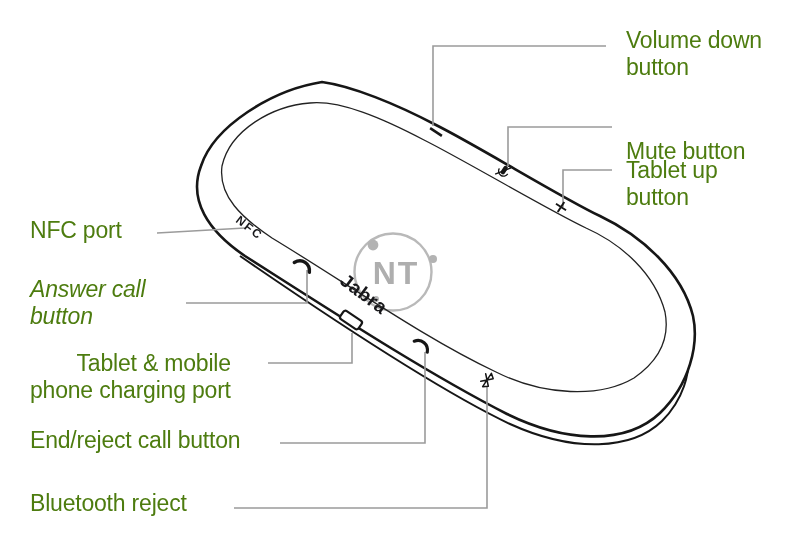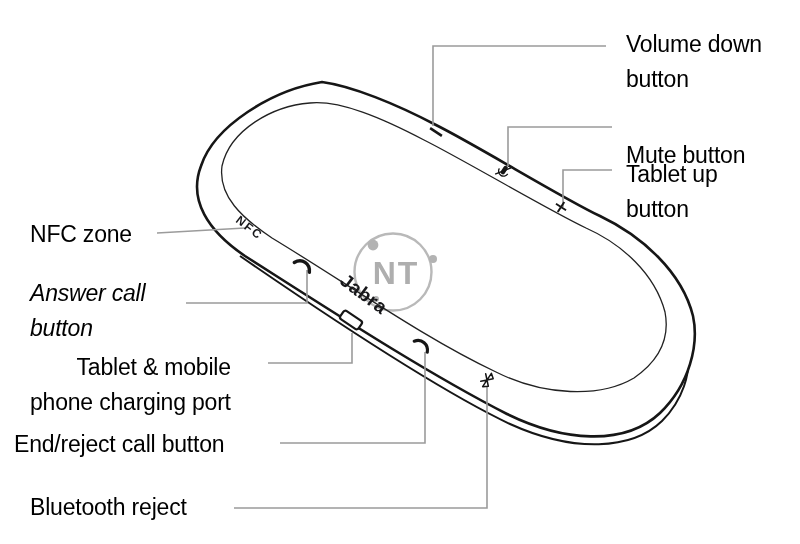--- a/index.html
+++ b/index.html
@@ -7,23 +7,23 @@
     position:relative;
     width:800px;height:544px;
     background:#ffffff;
     overflow:hidden;
     font-family:"Liberation Sans", sans-serif;
   }
   #stage svg{position:absolute;left:0;top:0;}
   .callout{
     position:absolute;
     font-size:23px;
-    line-height:35px;
+    line-height:27px;
     letter-spacing:-0.2px;
-    color:#000000;
+    color:#4d7c0f;
     white-space:pre-line;
   }
   .svg-marking{
     font-family:"Liberation Sans", sans-serif;
     font-weight:bold;
     fill:#17171a;
   }
   .wm-text{
     font-family:"Liberation Sans", sans-serif;
     font-weight:bold;
@@ -115,24 +115,24 @@
   </svg>
 
   <div class="callout" style="left:626px;top:27px;">Volume down
 button</div>
 
   <div class="callout" style="left:626px;top:114px;margin-top:24px;">Mute button</div>
 
   <div class="callout" style="left:626px;top:157px;">Tablet up
 button</div>
 
-  <div class="callout" style="left:30px;top:217px;">NFC zone</div>
+  <div class="callout" style="left:30px;top:217px;">NFC port</div>
 
   <div class="callout" style="left:30px;top:276px;font-style:italic;">Answer call
 button</div>
 
   <div class="callout" style="left:30px;top:350px;text-align:right;">Tablet &amp; mobile
 phone charging port</div>
 
-  <div class="callout" style="left:14px;top:427px;">End/reject call button</div>
+  <div class="callout" style="left:30px;top:427px;">End/reject call button</div>
 
   <div class="callout" style="left:30px;top:490px;">Bluetooth reject</div>
 </div>
 
 </body></html>

